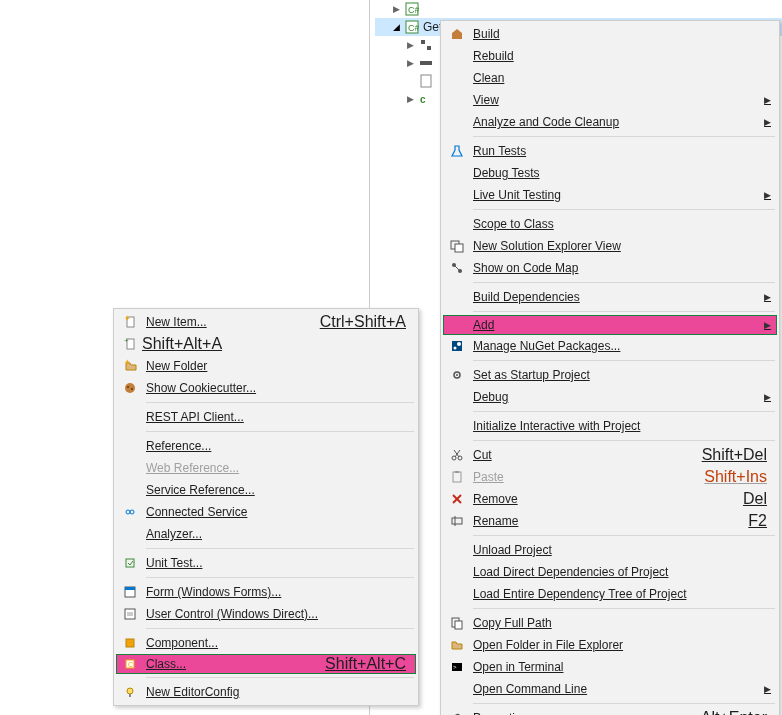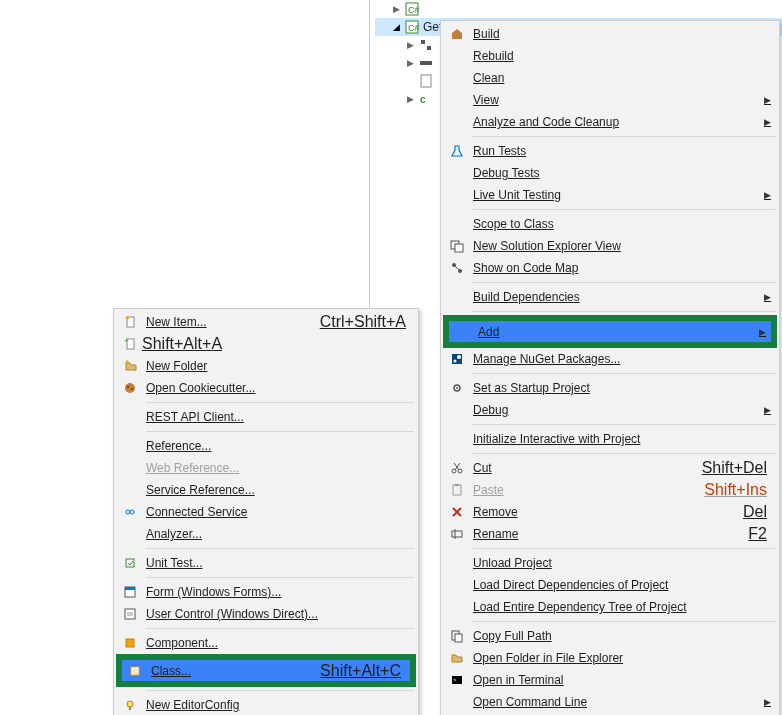--- a/index.html
+++ b/index.html
@@ -76,23 +76,23 @@
     .menu-item {
       height: 22px;
       display: flex;
       align-items: center;
       padding: 0 6px 0 2px;
       position: relative;
       color: #1e1e1e;
       text-decoration: underline;
     }
     .menu-item.highlighted {
-      background: #3b82f6;
-      border: 6px solid #15803d;
-      height: 33px;
+      background: #ec4899;
+      border: 1px solid #15803d;
+      height: 20px;
       padding: 0 5px 0 1px;
     }
     .menu-item.disabled {
       color: #a0a0a0;
     }
     .menu-icon-col {
       width: 24px;
       display: flex;
       align-items: center;
       justify-content: center;
@@ -445,21 +445,21 @@
         <span class="menu-label">New Folder</span>
       </div>
       <div class="menu-item">
         <span class="menu-icon-col">
           <svg width="14" height="14">
             <circle cx="7" cy="7" r="5" fill="#c27e3a"></circle>
             <circle cx="5" cy="6" r="1" fill="#5a3a1a"></circle>
             <circle cx="9" cy="8" r="1" fill="#5a3a1a"></circle>
           </svg>
         </span>
-        <span class="menu-label">Open Cookiecutter...</span>
+        <span class="menu-label">Show Cookiecutter...</span>
       </div>
     </div>
     <div class="menu-sep"></div>
   <div id="sm-g2">
       <div class="menu-item">
         <span class="menu-icon-col"></span>
         <span class="menu-label">REST API Client...</span>
       </div>
     </div>
     <div class="menu-sep"></div>

